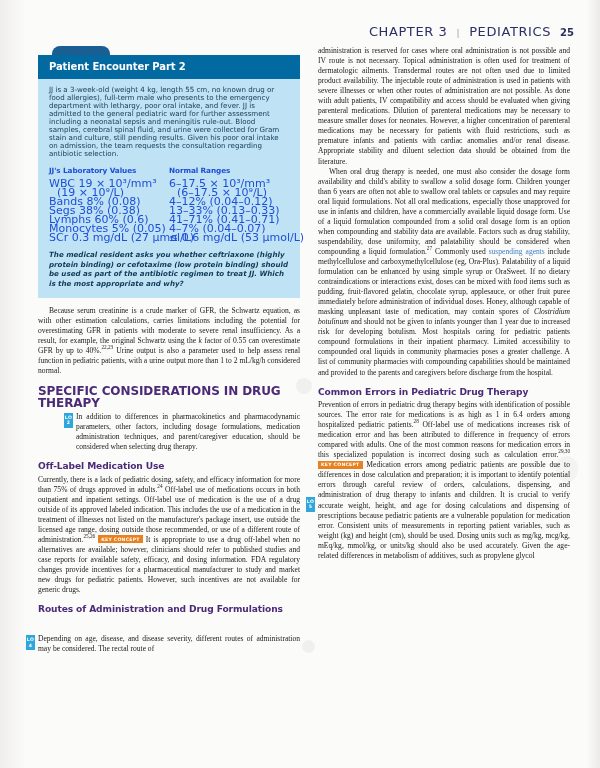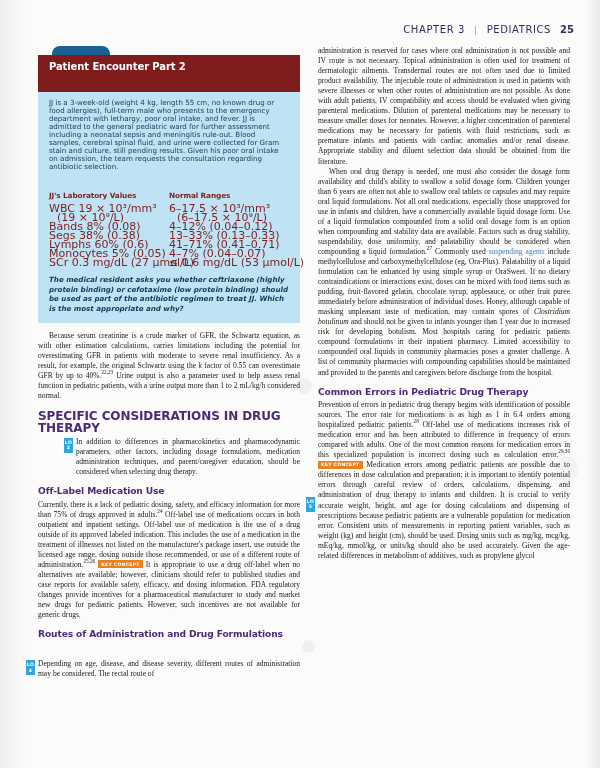--- a/index.html
+++ b/index.html
@@ -46,21 +46,21 @@
     position: absolute;
     right: 26px;
     top: 24px;
     display: flex;
     align-items: baseline;
     gap: 9px;
     font-family: "DejaVu Sans", sans-serif;
     letter-spacing: 0.6px;
   }
   .runhead .ch {
-    font-size: 10px;
+    font-size: 13px;
     color: #2b2f63;
     font-weight: 400;
   }
   .runhead .sep {
     font-size: 9.2px;
     color: #9a9aae;
   }
   .runhead .pg {
     font-size: 10px;
     color: #2b2f63;
@@ -163,45 +163,45 @@
     margin-bottom: 8px;
   }
   .pe-tab {
     width: 58px;
     height: 9px;
     background: #1a5e92;
     border-radius: 8px 8px 0 0;
     margin-left: 14px;
   }
   .pe-head {
-    background: #7f1d1d;
+    background: #0369a1;
     color: #ffffff;
     font-family: "DejaVu Sans", sans-serif;
     font-size: 10px;
     font-weight: 700;
-    padding: 6px 10px 20px 11px;
+    padding: 6px 10px 7px 11px;
     letter-spacing: -0.1px;
   }
   .pe-body {
     background: #bfe3f5;
     padding: 7px 11px 9px 11px;
   }
   .pe-body p {
     margin: 0;
     font-family: "DejaVu Sans", sans-serif;
     font-size: 7.1px;
     line-height: 8px;
     color: #123a55;
     text-align: left;
   }
   .pe-labs {
     display: flex;
-    margin-top: 20px;
-    font-family: "DejaVu Sans", sans-serif;
-    color: #7f1d1d;
+    margin-top: 8px;
+    font-family: "DejaVu Sans", sans-serif;
+    color: #1d4ed8;
   }
   .pe-labs .lab-col { width: 50%; }
   .pe-labs .lab-head {
     font-size: 7.3px;
     font-weight: 700;
     margin-bottom: 3.5px;
     letter-spacing: -0.1px;
   }
   .pe-labs .lab-row {
     font-size: 11px;

